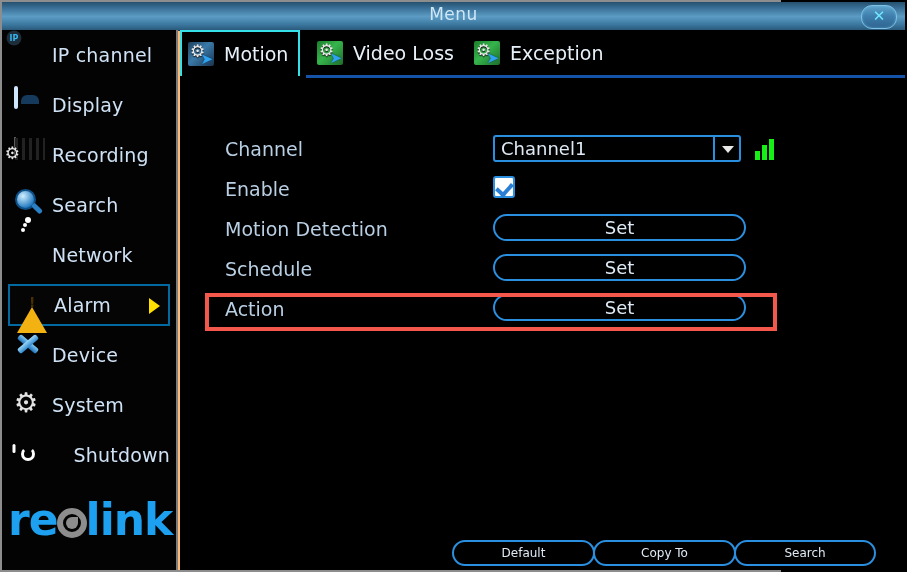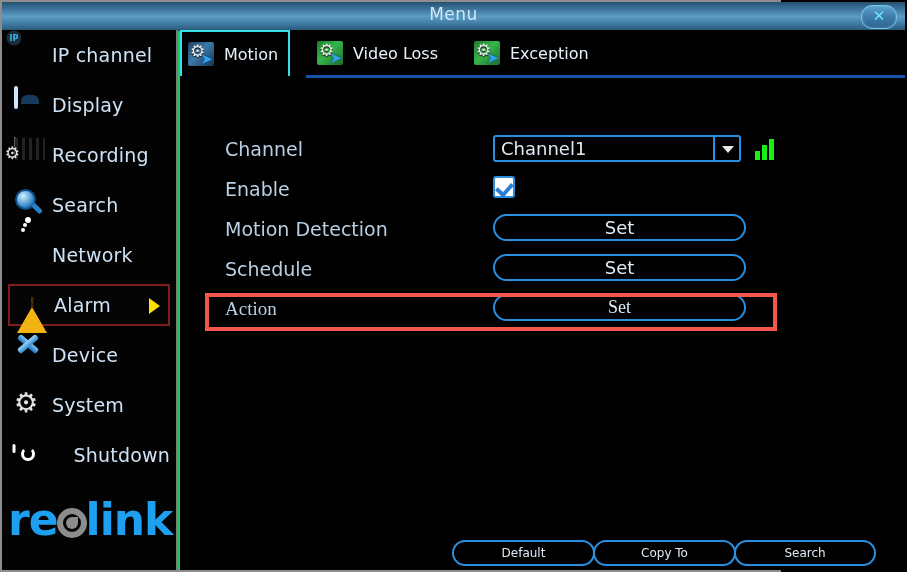--- a/index.html
+++ b/index.html
@@ -3,21 +3,21 @@
 <meta charset="utf-8">
 <style>
   html,body{margin:0;padding:0;background:#000;}
   body{
     width:907px;height:572px;overflow:hidden;
     font-family:"DejaVu Sans","Liberation Sans",sans-serif;
     -webkit-font-smoothing:antialiased;
   }
   .app{
     position:relative;width:781px;height:572px;
-    background:#22c55e;
+    background:#fdba74;
     border:2px solid #8d8d8d;
     box-sizing:border-box;
   }
 
   
   .titlebar{
     position:absolute;left:0;top:0;width:903px;height:28px;
     background:linear-gradient(180deg,#25506f 0%,#3a7097 22%,#5c9cc4 52%,#3e7ba3 78%,#2a5a7c 100%);
     border-bottom:1px solid #1b3d57;
   }
@@ -44,21 +44,21 @@
     background:#030303;
     border-right:2px solid #7c7c7c;
     box-sizing:border-box;
   }
   .nav-item{
     position:absolute;left:6px;width:162px;height:42px;
     display:flex;align-items:center;
     box-sizing:border-box;cursor:pointer;
   }
   .nav-item.selected{
-    border:2px solid #7f1d1d;
+    border:2px solid #0369a1;
     background:#050505;
   }
   .nav-ico{
     width:34px;height:34px;margin-left:6px;margin-right:4px;
     position:relative;flex:0 0 auto;
   }
   .nav-label{
     font-size:19px;color:#cfe2f5;letter-spacing:.2px;white-space:nowrap;
   }
   .nav-arrow{
@@ -203,21 +203,21 @@
     background:linear-gradient(135deg,#20415e 0%,#3a7aa8 45%,#1a3350 100%);
   }
   .tab-ico .gear{
     position:absolute;left:2px;top:-1px;font-size:17px;color:#e8e8e8;
     text-shadow:0 1px 1px #000;
   }
   .tab-ico .arw{
     position:absolute;right:1px;bottom:1px;font-size:15px;color:#2fa2f0;
     text-shadow:0 0 2px #0a3c66;line-height:12px;
   }
-  .tab-label{font-size:16px;color:#e8f1fa;white-space:nowrap;}
+  .tab-label{font-size:19px;color:#e8f1fa;white-space:nowrap;}
   .tab-underline{
     position:absolute;left:126px;top:45px;width:599px;height:3px;background:#1553a8;
   }
 
   
   .row{position:absolute;height:30px;}
   .row-label{
     position:absolute;left:45px;top:0;font-size:19px;color:#b9cfe4;white-space:nowrap;
   }
   .select{
@@ -391,21 +391,21 @@
     <div class="row" style="top:188px;left:0;width:725px;">
       <span class="row-label">Motion Detection</span>
       <div class="setbtn">Set</div>
     </div>
 
     <div class="row" style="top:228px;left:0;width:725px;">
       <span class="row-label">Schedule</span>
       <div class="setbtn">Set</div>
     </div>
 
-    <div class="row" style="top:268px;left:0;width:725px;font-family:Liberation Serif, serif;">
+    <div class="row" style="top:268px;left:0;width:725px;">
       <span class="row-label">Action</span>
       <div class="setbtn">Set</div>
     </div>
 
     <div class="highlight"></div>
 
     <div class="botbtn b-default">Default</div>
     <div class="botbtn b-copyto">Copy To</div>
     <div class="botbtn b-apply">Search</div>
   </div>

